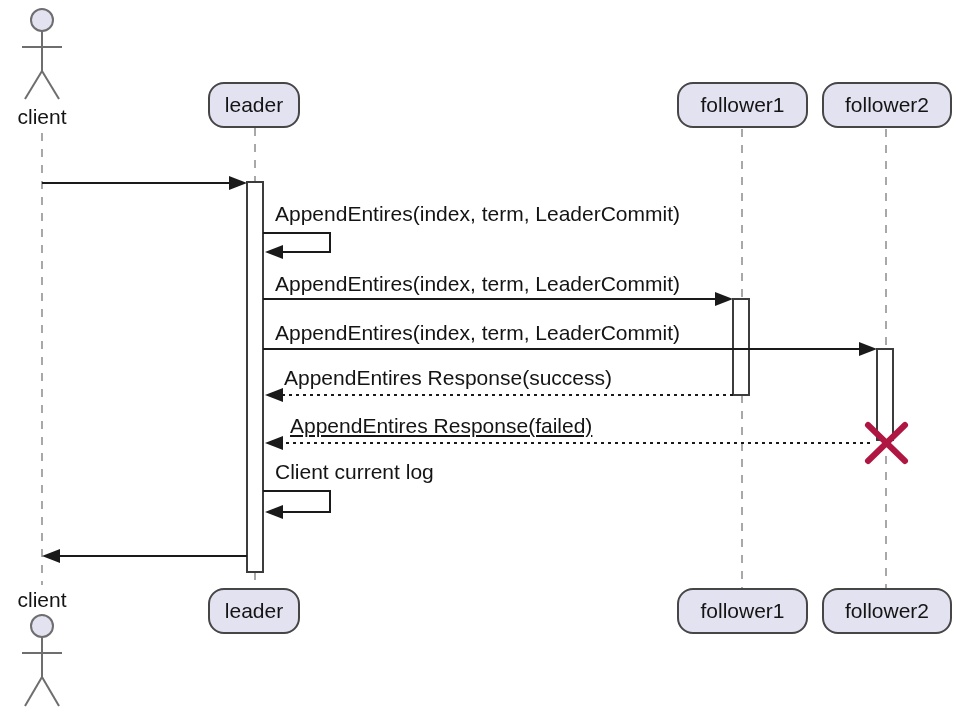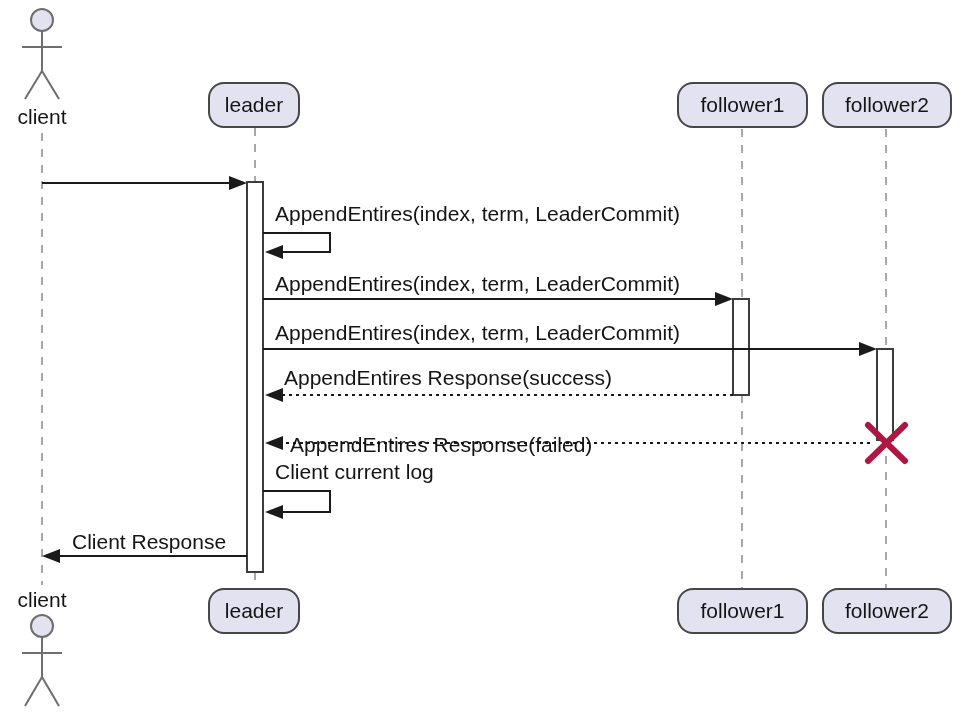--- a/index.html
+++ b/index.html
@@ -160,17 +160,16 @@
 
   <div class="actor-label" style="left:0px; top:588px;">client</div>
   <div class="pbox" style="left:208px; top:588px; width:92px;">leader</div>
   <div class="pbox" style="left:677px; top:588px; width:131px;">follower1</div>
   <div class="pbox" style="left:822px; top:588px; width:130px;">follower2</div>
 
   <div class="msg-label" style="left:275px; top:203px;">AppendEntires(index, term, LeaderCommit)</div>
   <div class="msg-label" style="left:275px; top:273px;">AppendEntires(index, term, LeaderCommit)</div>
   <div class="msg-label" style="left:275px; top:322px;">AppendEntires(index, term, LeaderCommit)</div>
   <div class="msg-label" style="left:284px; top:367px;">AppendEntires Response(success)</div>
-  <div class="msg-label" style="left:290px; top:434px;">AppendEntires Response(failed)</div>
+  <div class="msg-label" style="left:290px; top:415px;text-decoration:underline;">AppendEntires Response(failed)</div>
   <div class="msg-label" style="left:275px; top:461px;">Client current log</div>
-  <div class="msg-label" style="left:72px; top:531px;">Client Response</div>
 
 </div>
 
 </body></html>

